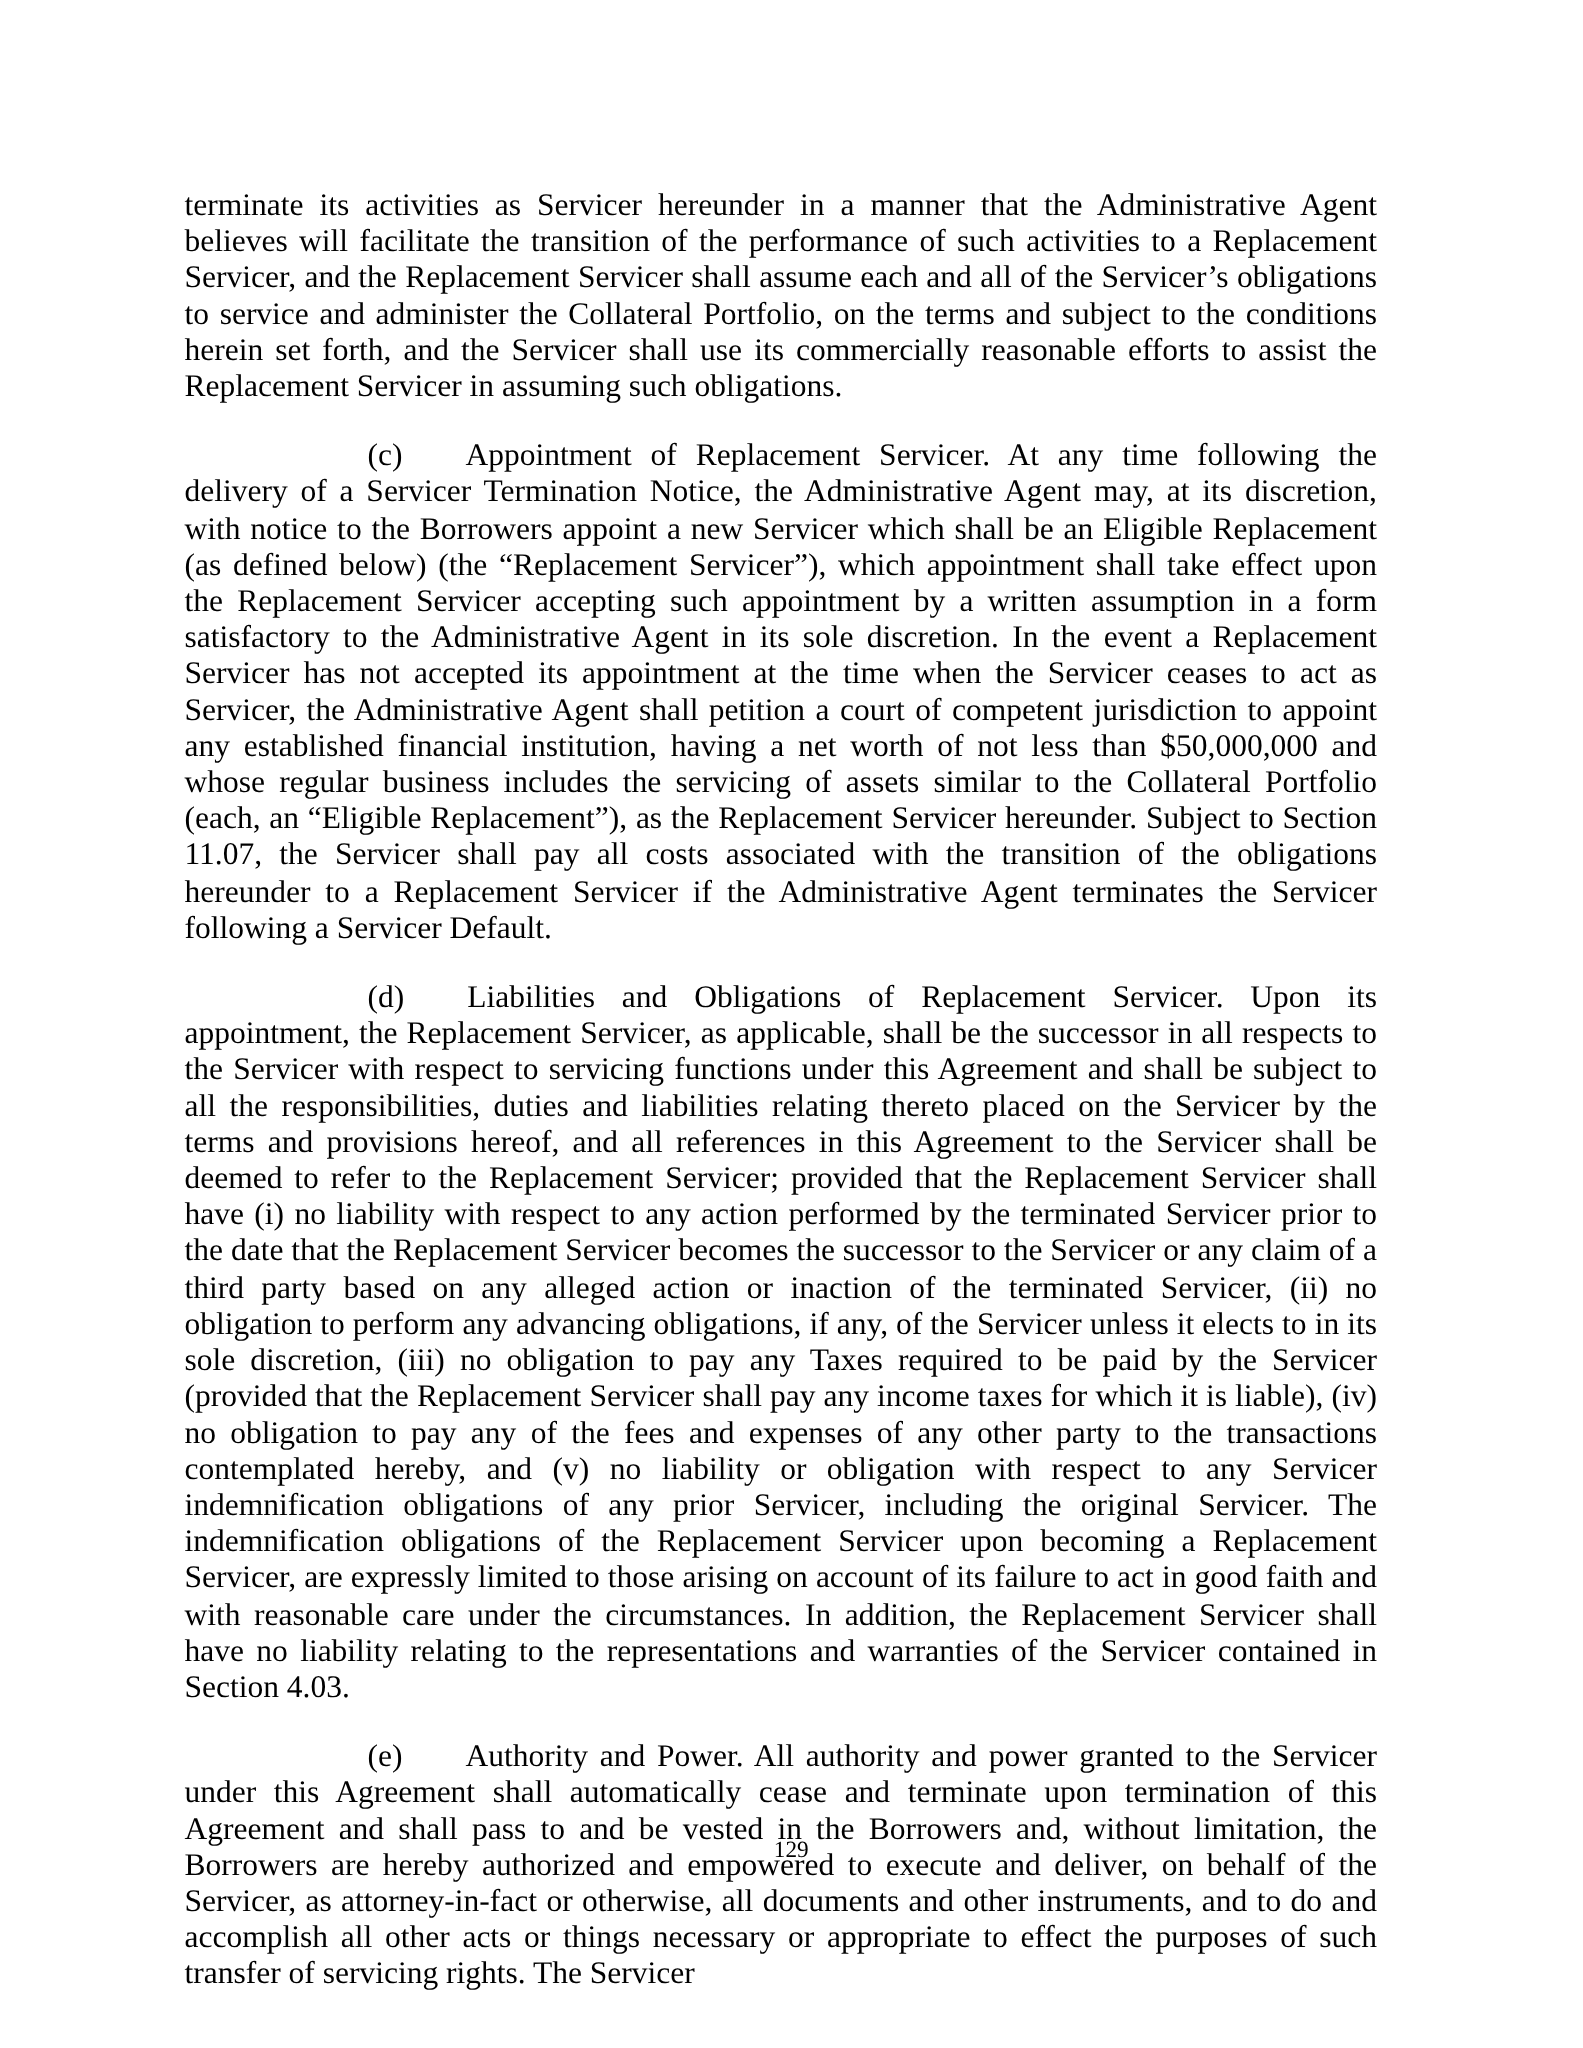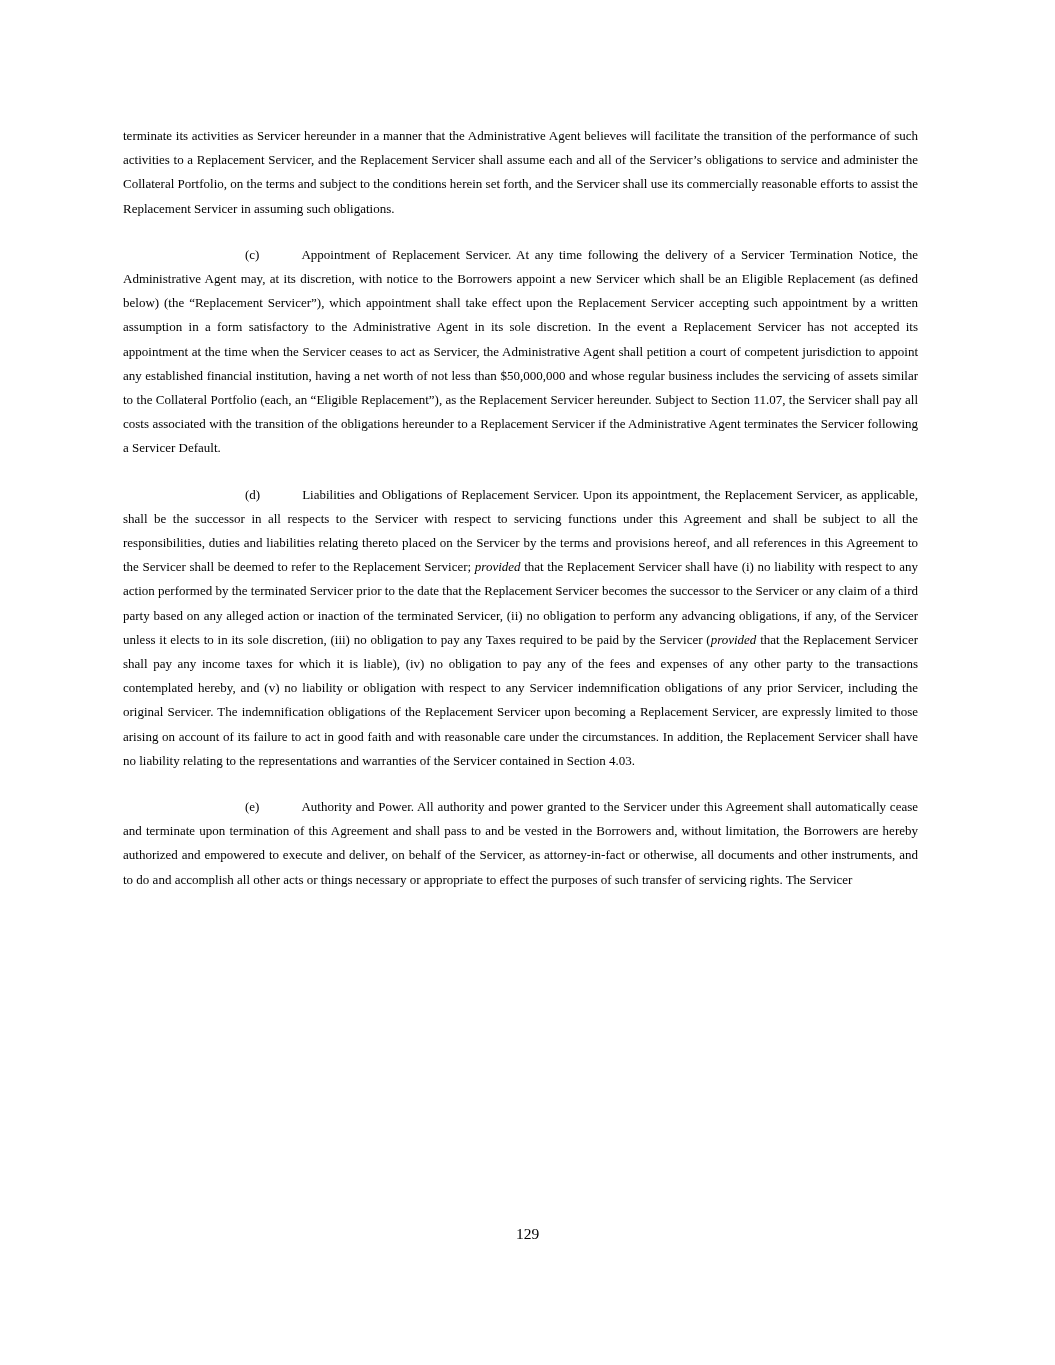--- a/index.html
+++ b/index.html
@@ -14,36 +14,35 @@
     margin: 0;
     background: #ffffff;
     color: #000000;
     font-family: "Liberation Serif", "DejaVu Serif", serif;
     overflow: hidden;
     box-sizing: border-box;
     padding: 124px 123px 0 123px;
   }
   .para {
     margin: 0 14px 22px 0;
-    font-size: 13px;
+    font-size: 21px;
     line-height: 24.2px;
     text-align: justify;
     color: #000000;
   }
   .para.labeled {
     text-indent: 122px;
   }
   .tab {
     display: inline-block;
     width: 42px;
   }
   .underline {
   }
   .italic {
-    font-style: italic;
   }
   .pagenum {
     position: absolute;
     left: 0;
     right: 0;
     bottom: 122px;
     text-align: center;
     font-size: 15.5px;
     line-height: 18px;
     color: #000000;

